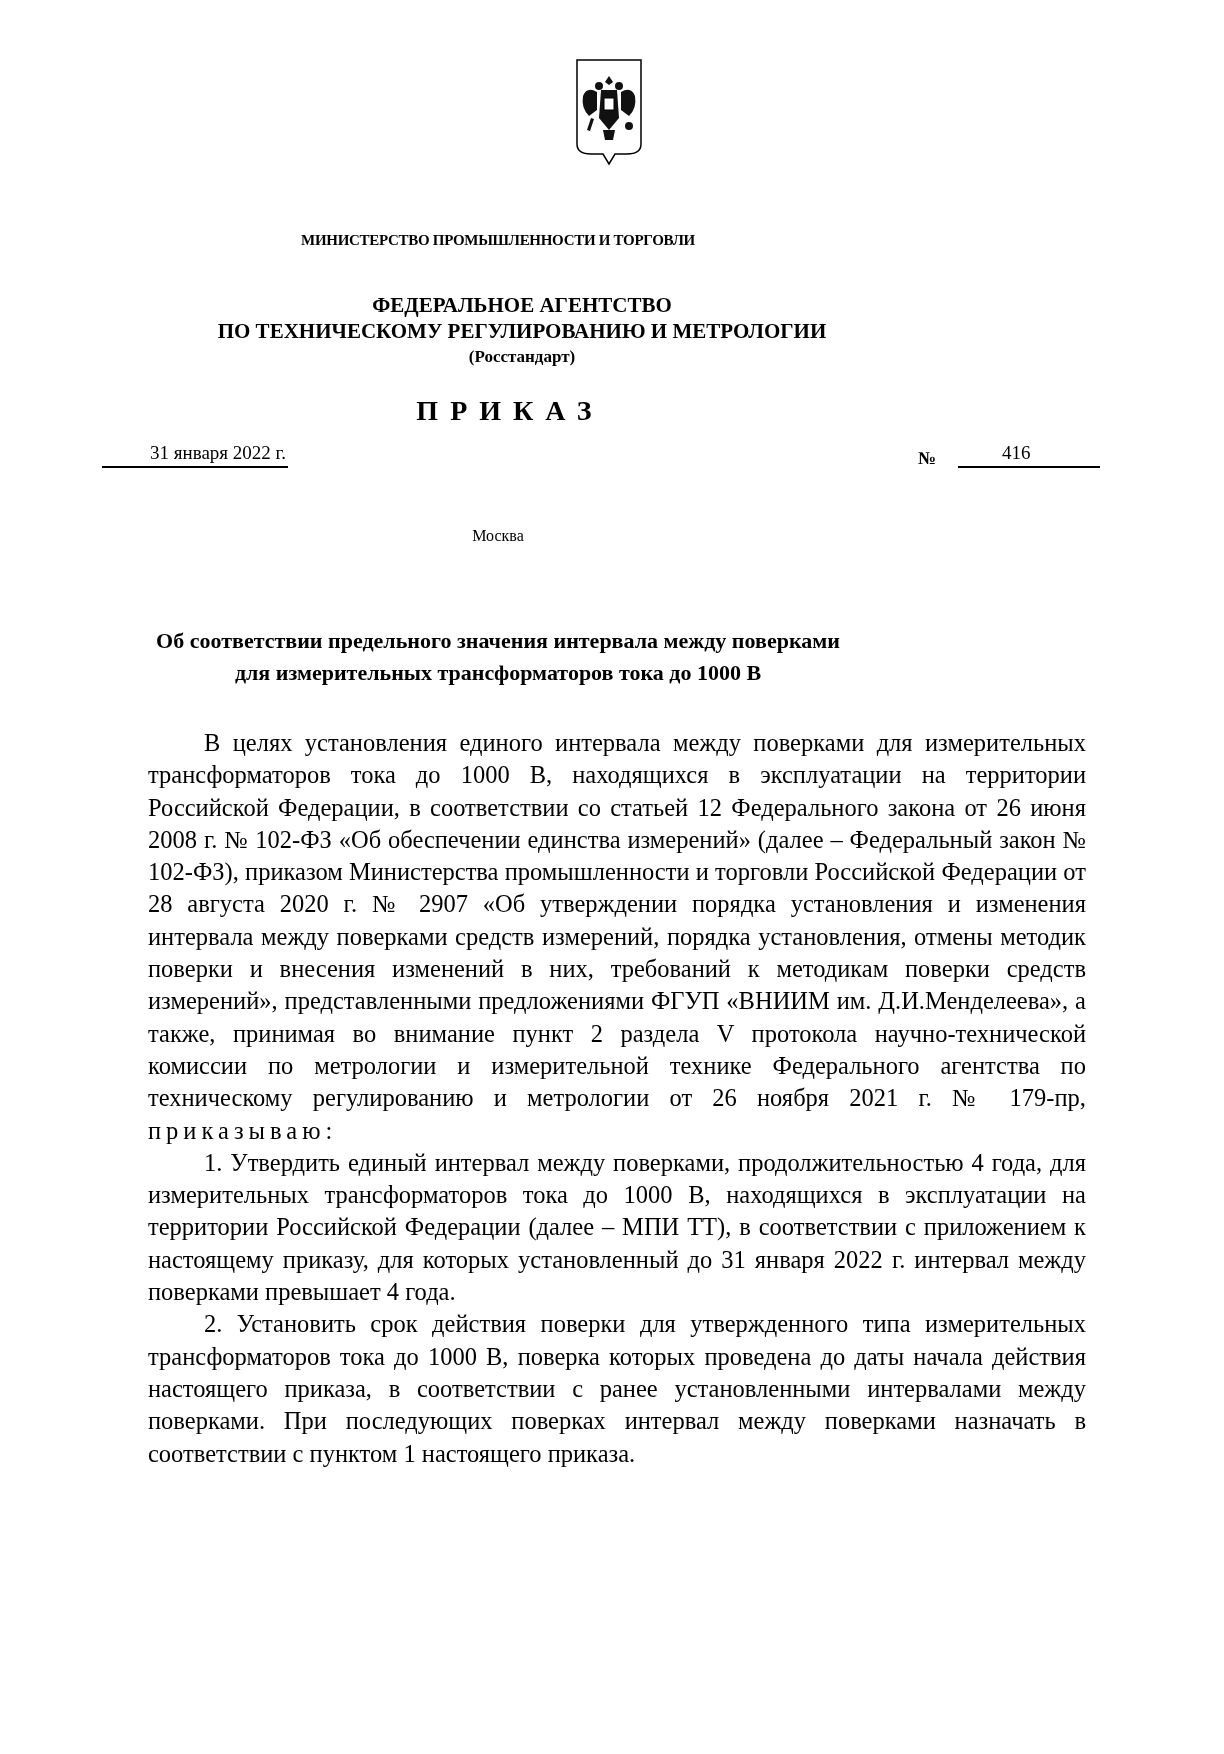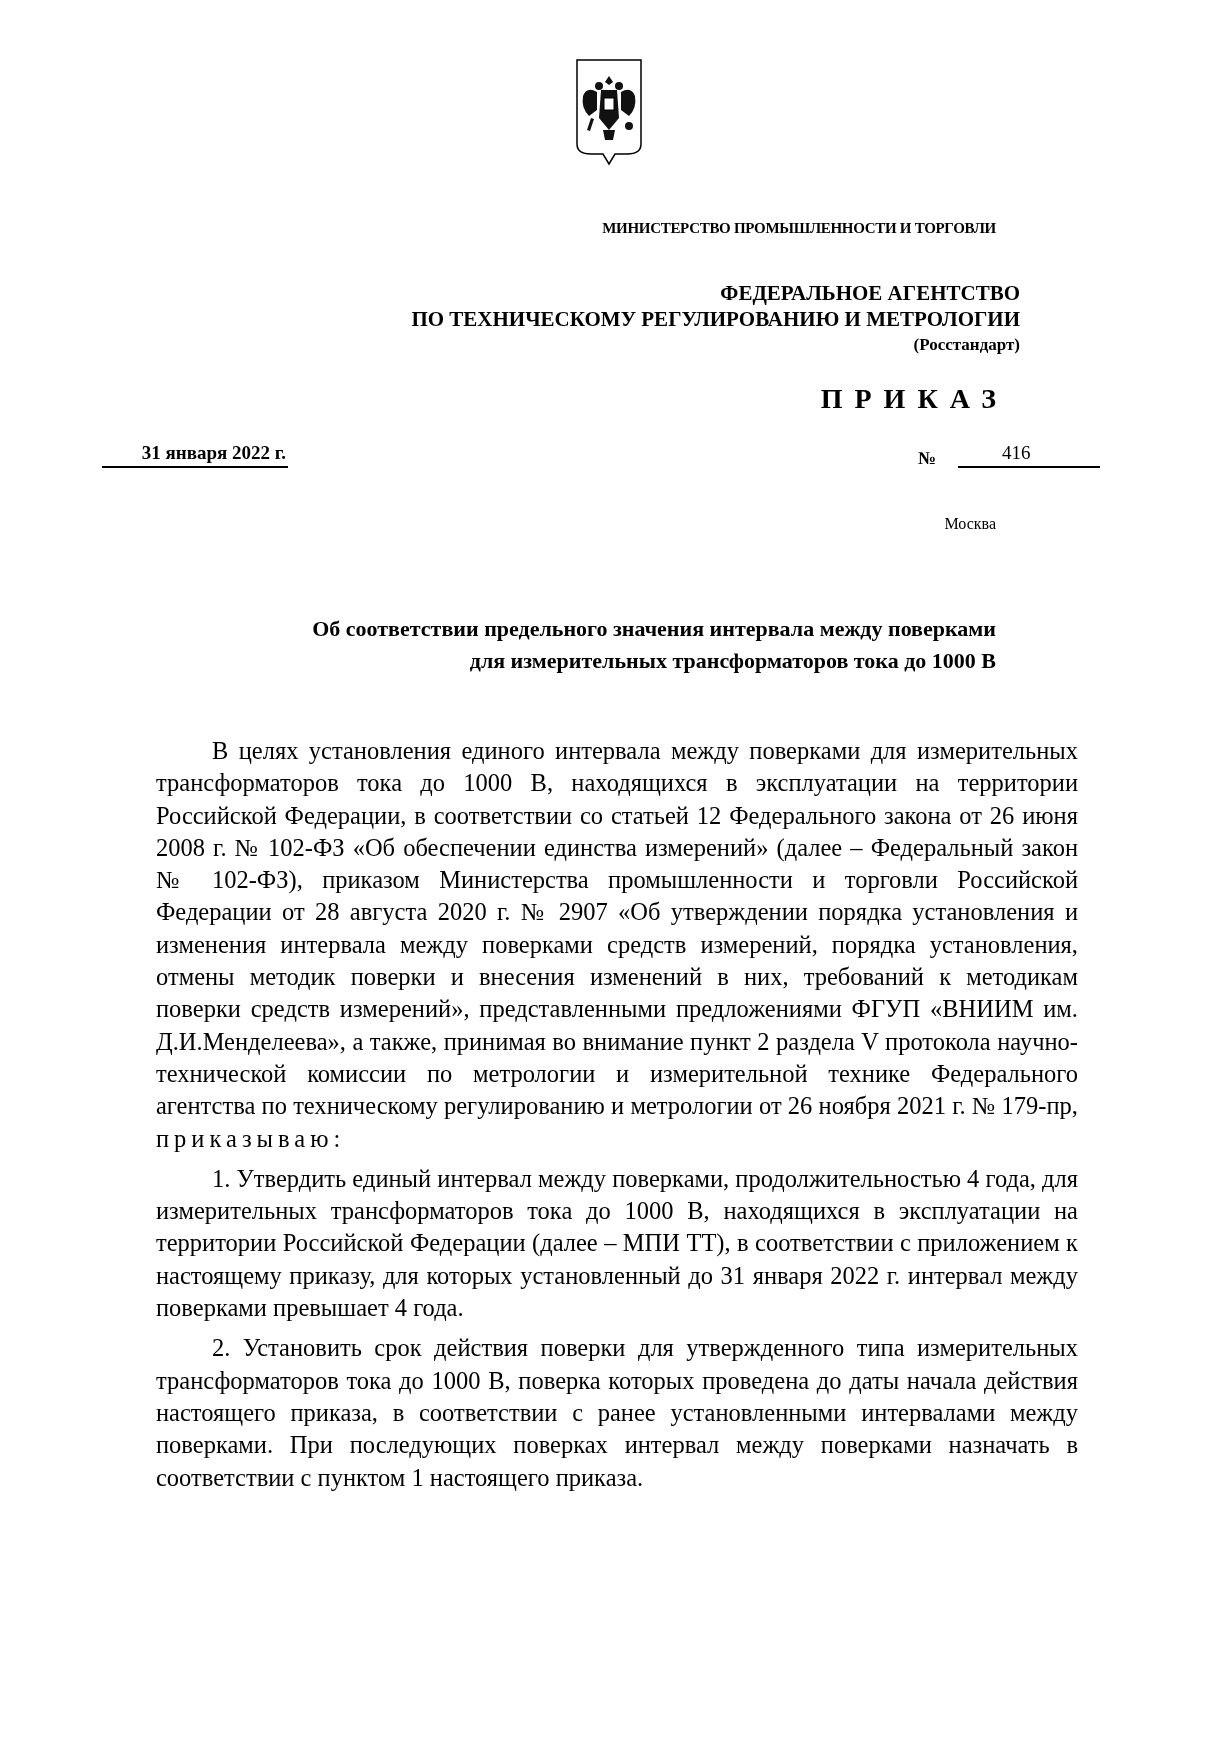--- a/index.html
+++ b/index.html
@@ -1,35 +1,35 @@
 <!DOCTYPE html>
 <html><head>
   <meta charset="utf-8">
   <style>
     html, body { margin: 0; padding: 0; background: #ffffff; }
     body {
       width: 1224px; height: 1754px; position: relative; overflow: hidden;
       font-family: "Liberation Serif", "DejaVu Serif", serif; color: #000;
     }
     .emblem { position: absolute; left: 547px; top: 56px; width: 124px; height: 112px; }
-    .center { position: absolute; left: 0; width: 996px; text-align: right; }
+    .center { position: absolute; left: 0; width: 996px; text-align: center; margin-top: 12px; }
     .ministry { top: 219px; font-size: 15px; font-weight: bold; line-height: 19px; letter-spacing: -0.3px; }
     .agency { top: 280px; font-size: 21px; font-weight: bold; line-height: 26px; padding-left: 24px; }
     .agency .short { font-size: 17px; }
     .order-title { top: 383px; font-size: 28px; font-weight: bold; letter-spacing: 12px; padding-left: 12px; }
-    .date-line { position: absolute; left: 102px; top: 440px; width: 184px; border-bottom: 2px solid #000; text-align: right; font-size: 19px; line-height: 26px; padding-right: 2px; font-weight: bold; }
+    .date-line { position: absolute; left: 102px; top: 440px; width: 184px; border-bottom: 2px solid #000; text-align: right; font-size: 19px; line-height: 26px; padding-right: 2px; }
     .num-label { position: absolute; left: 918px; top: 448px; font-size: 18px; font-weight: bold; }
     .num-line { position: absolute; left: 958px; top: 440px; width: 142px; border-bottom: 2px solid #000; font-size: 19px; line-height: 26px; padding-left: 44px; box-sizing: border-box; }
     .city { top: 515px; font-size: 16px; font-weight: normal; }
     .subject { top: 613px; font-size: 22px; font-weight: bold; line-height: 32px; }
     .body-text {
       position: absolute; left: 148px; top: 727px; width: 938px;
       font-size: 24.5px; line-height: 32.3px; text-align: justify;
     }
-    .body-text p { margin: 8px; text-indent: 56px; }
+    .body-text p { margin: 0; text-indent: 56px; }
     .spaced { letter-spacing: 5px; }
   </style>
 </head>
 <body>
 
 <div class="emblem">
   <svg width="124" height="112" viewBox="0 0 124 112">
     <path d="M30 4 L94 4 L94 88 Q94 98 80 98 L68 98 L62 108 L56 98 L44 98 Q30 98 30 88 Z" fill="none" stroke="#000" stroke-width="1.5"></path>
     <g fill="#111">
       <path d="M62 20 l4 6 -4 3 -4 -3z"></path>

